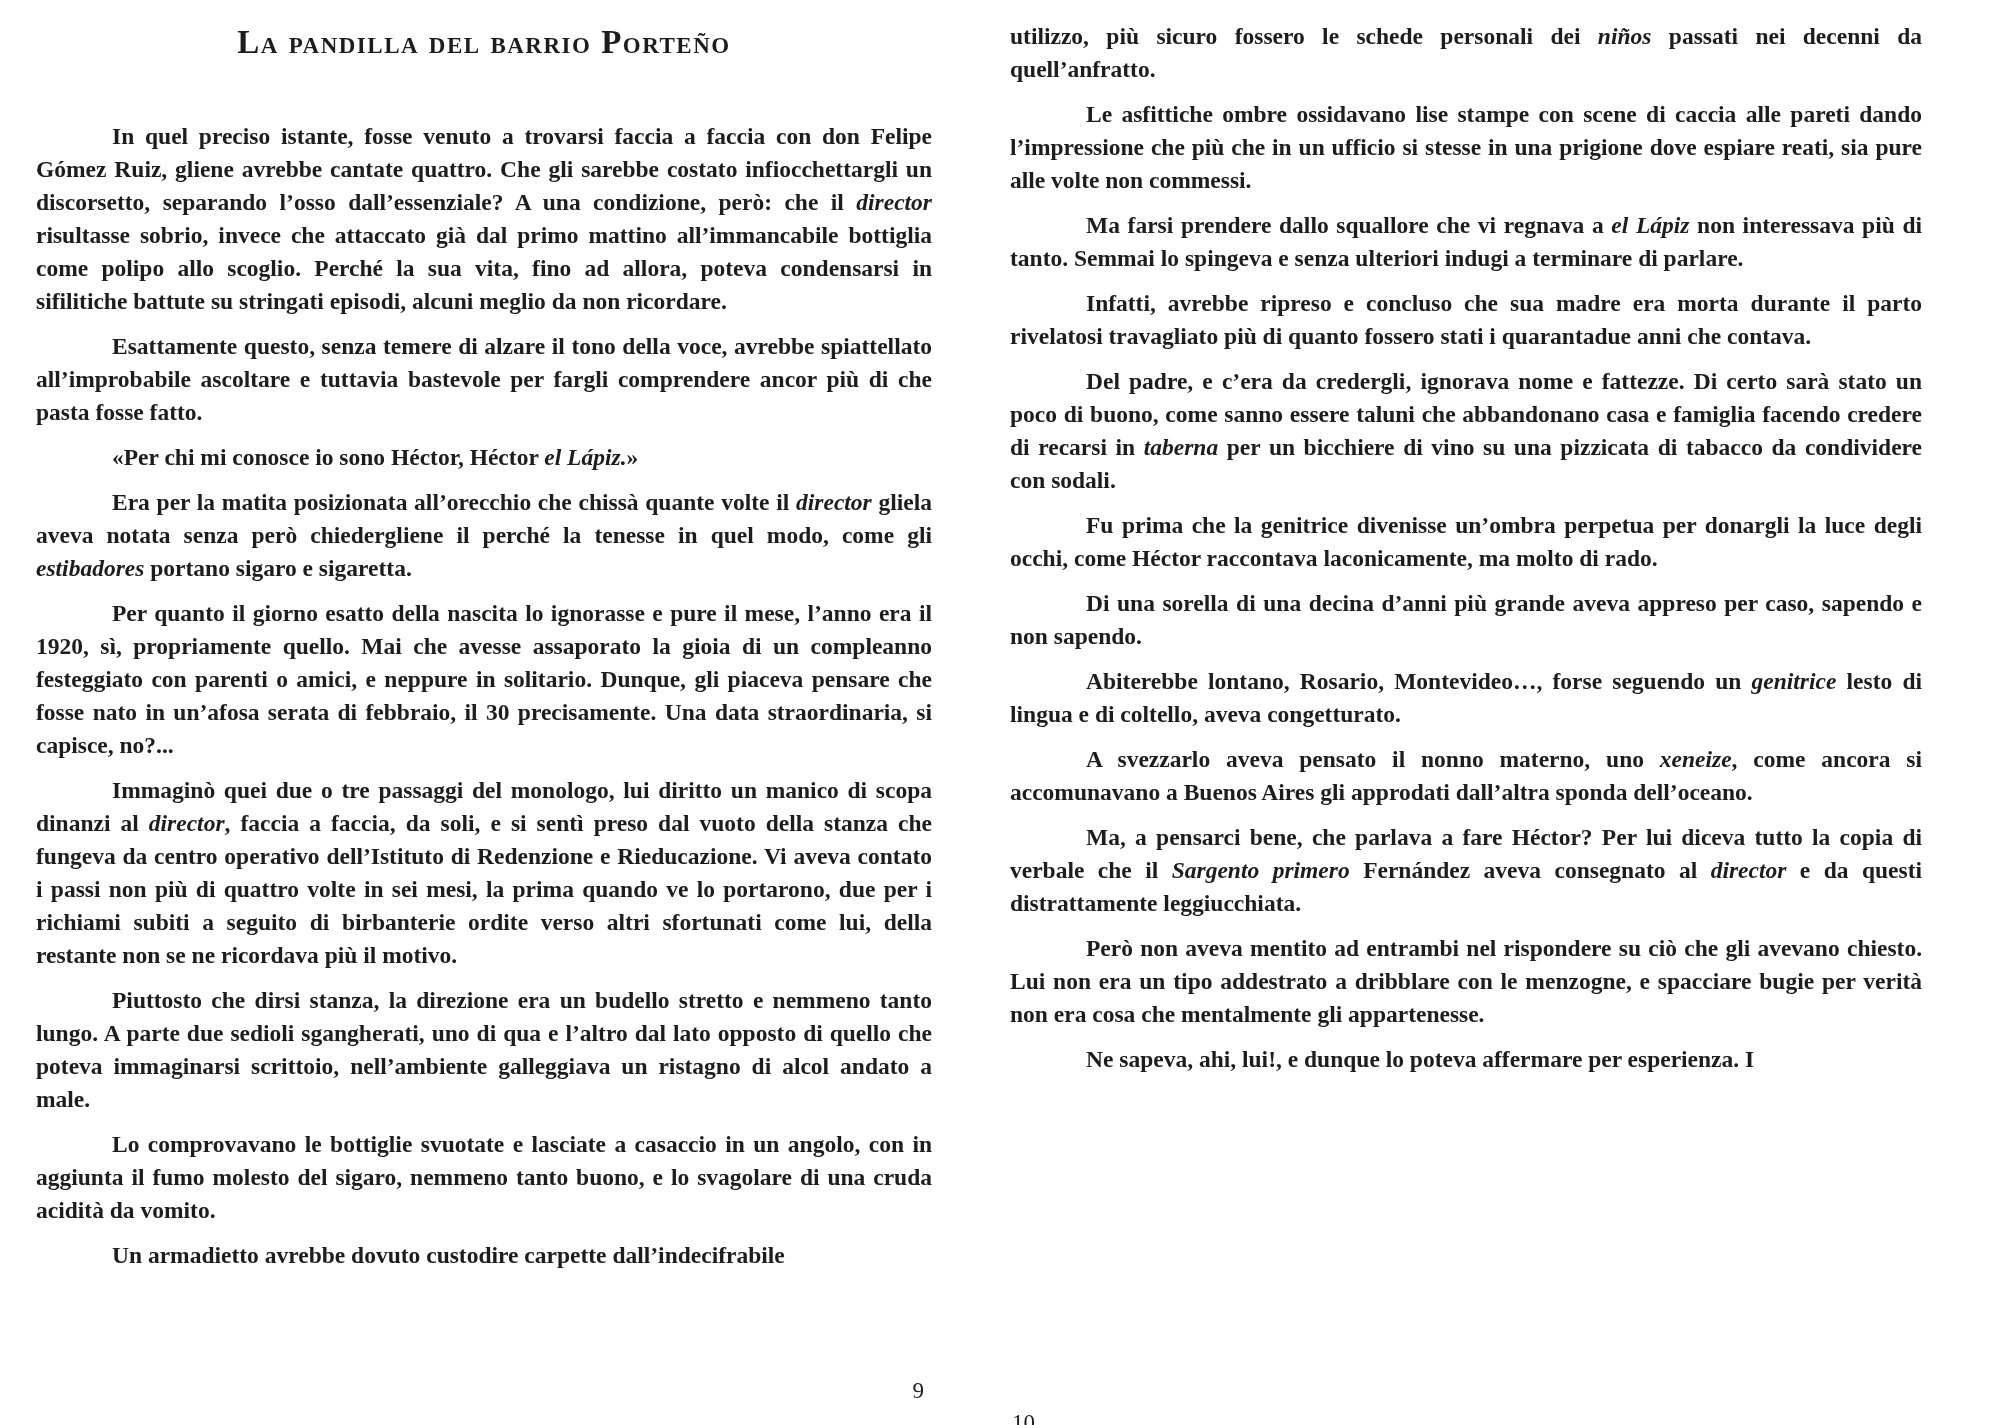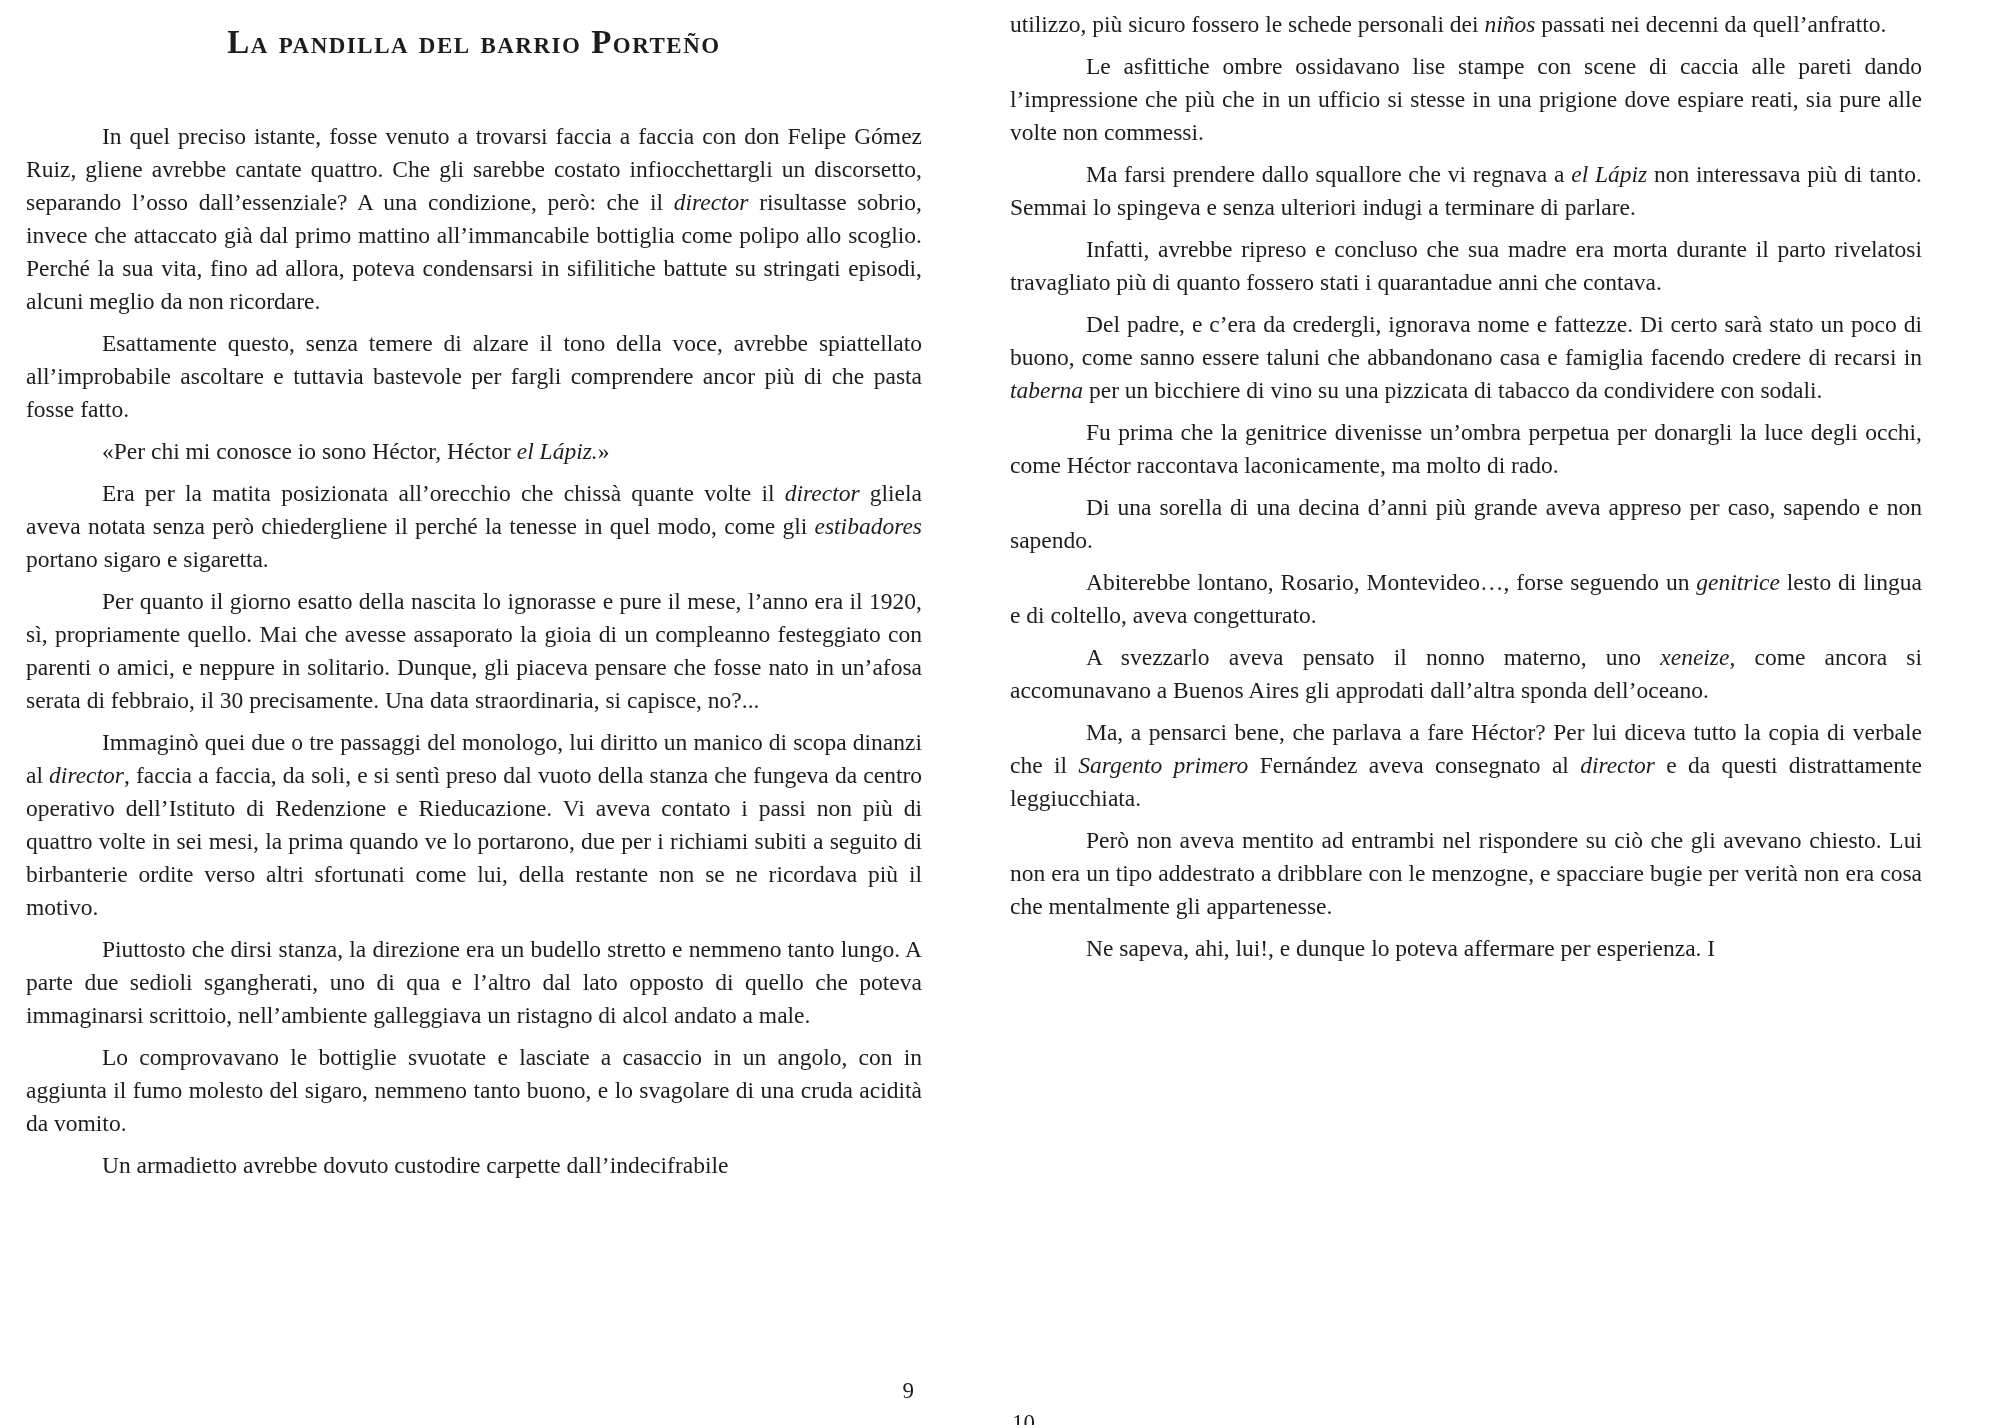--- a/index.html
+++ b/index.html
@@ -18,21 +18,21 @@
     height: 1425px;
     background: var(--paper, #ffffff);
     color: var(--ink, #1d1d1d);
     font-family: "Liberation Serif", "DejaVu Serif", serif;
   }
   .page {
     position: absolute;
     top: 0;
     height: 1425px;
   }
-  .page-left  { left: 26px;  width: 896px; }
+  .page-left  { left: 36px;  width: 896px; }
   .page-right { left: 1010px; width: 912px; padding-top: 8px; box-sizing: border-box; }
 
   .chapter-title {
     margin: 20px 0 0 0;
     text-align: center;
     font-size: 33px;
     line-height: 44px;
     font-weight: bold;
     font-variant: small-caps;
     letter-spacing: 1.5px;
@@ -41,22 +41,23 @@
 
   .text-block {
     font-size: 23.5px;
     line-height: 33px;
     text-align: justify;
     color: var(--ink, #1d1d1d);
   }
   .page-left .text-block { margin-top: 56px; }
 
   .text-block p {
-    margin: 0 0 9px 0;
+    margin: 12px 0 9px 0;
     text-indent: 76px;
+    font-weight: bold;
   }
   .text-block p.no-indent { text-indent: 0; }
   .text-block i { font-style: italic; }
 
   .page-number {
     position: absolute;
     font-size: 23px;
     line-height: 30px;
     color: var(--ink, #1d1d1d);
   }

